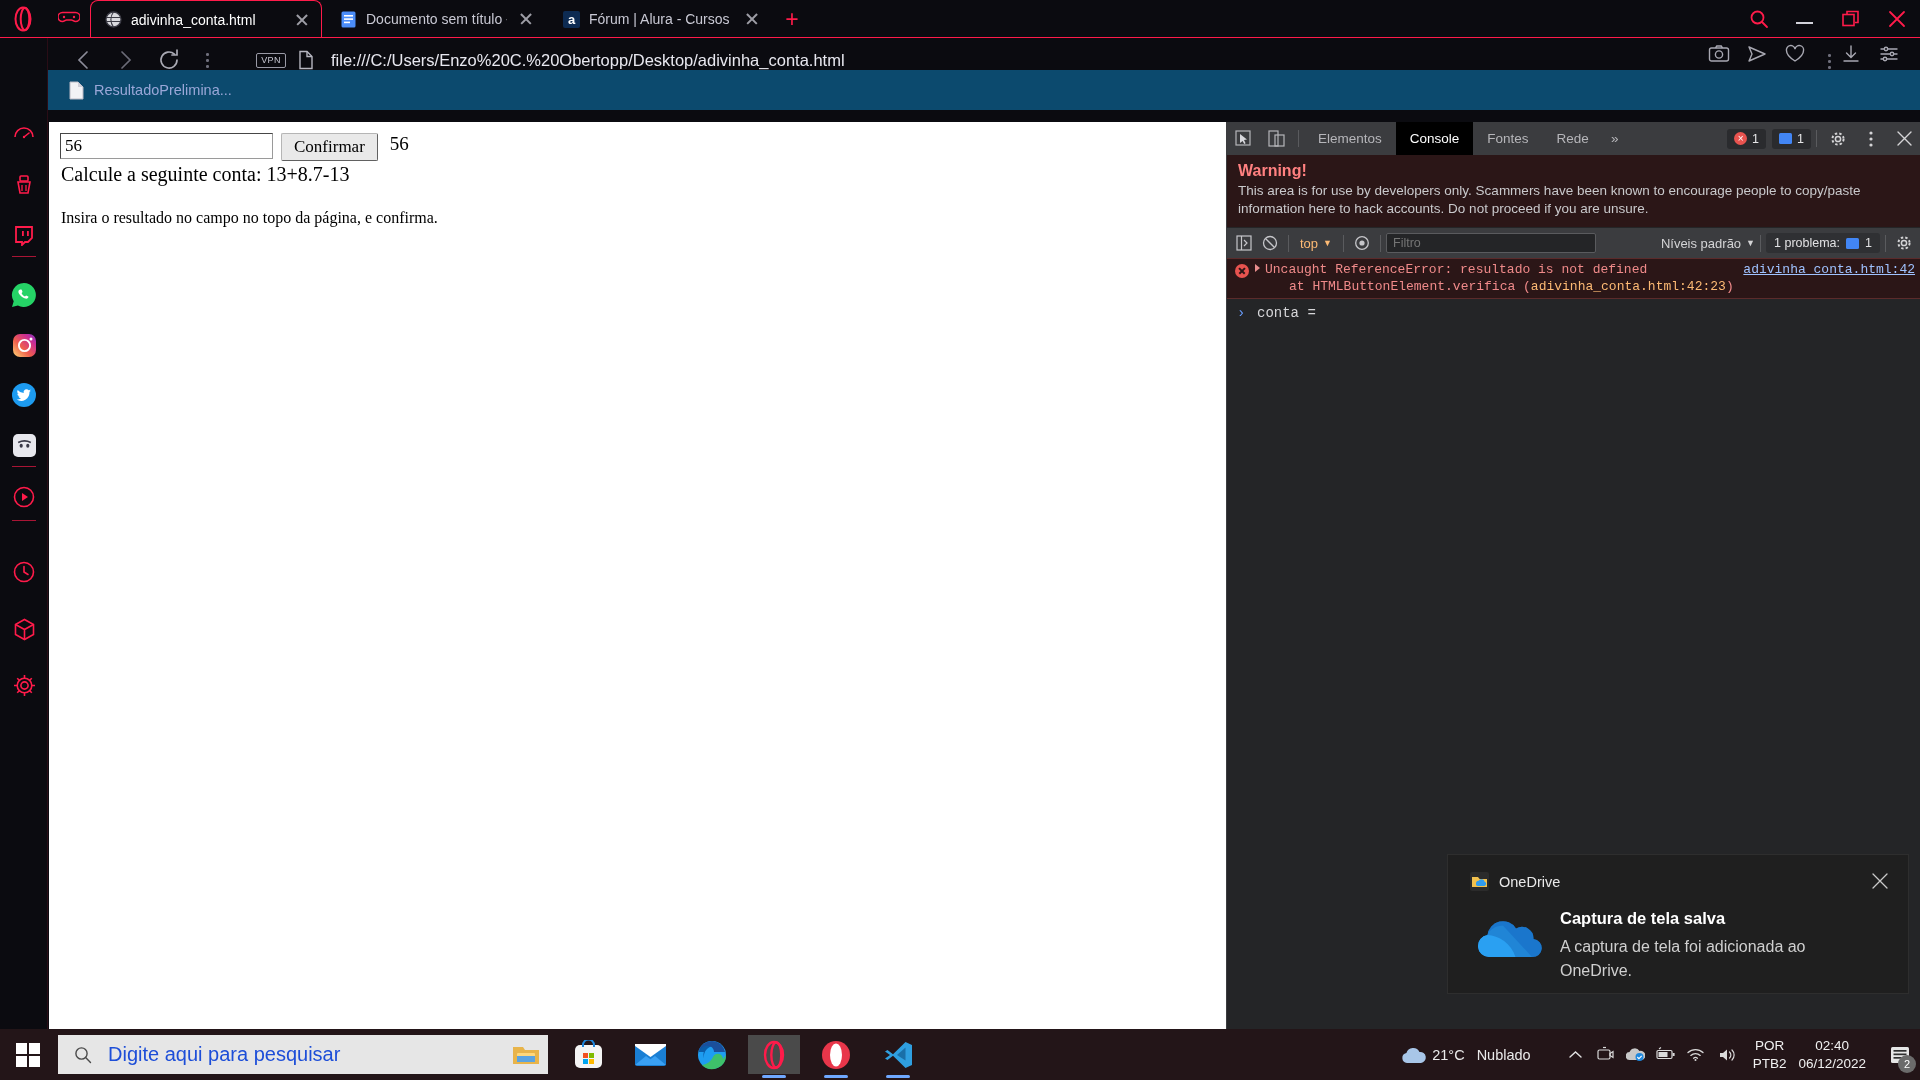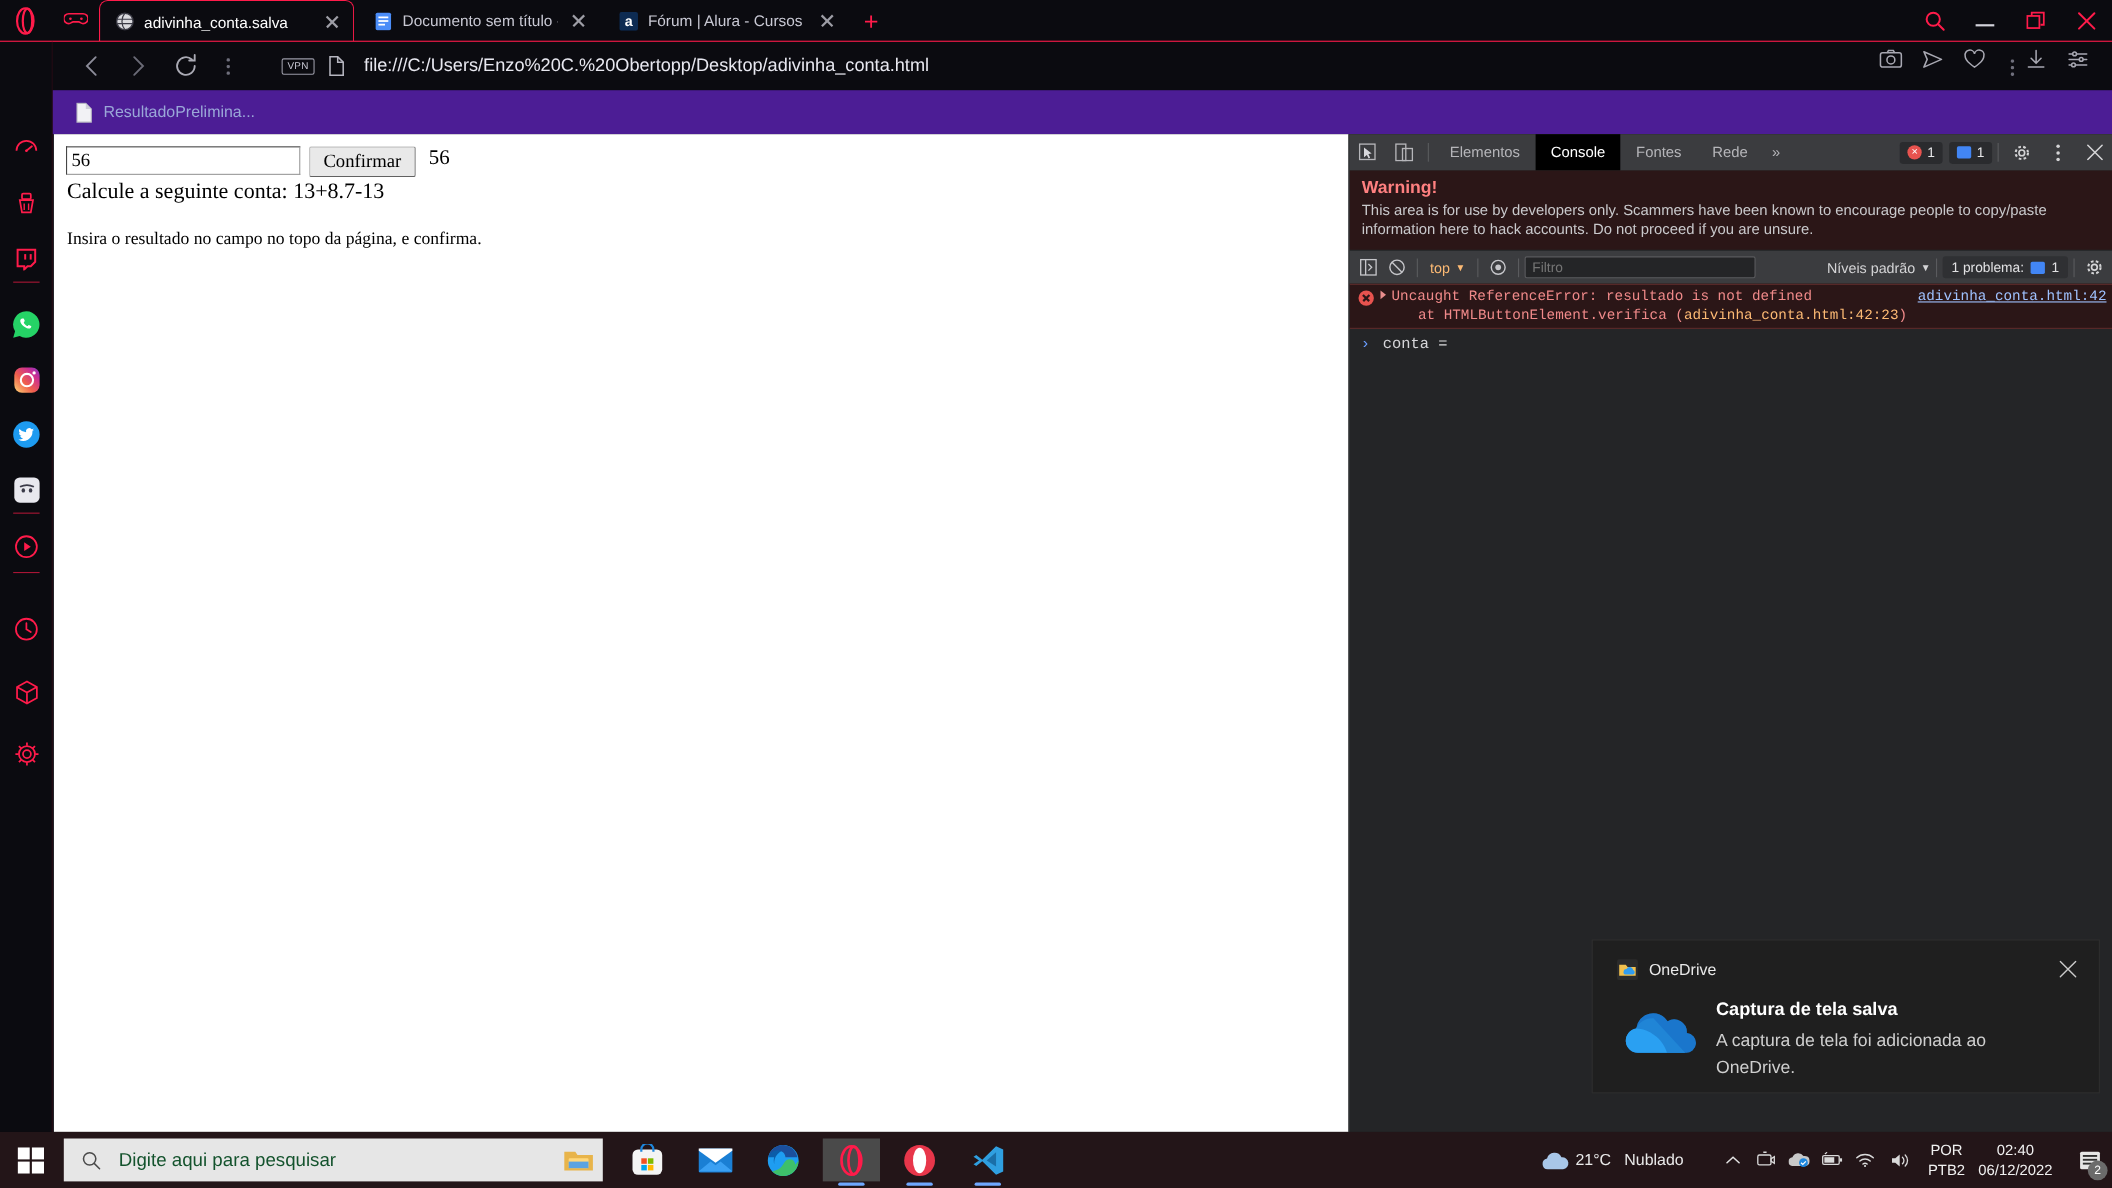--- a/index.html
+++ b/index.html
@@ -50,21 +50,21 @@
   .vpn-badge { position:absolute; left:208px; top:15px; width:30px; height:15px; border:1.3px solid #9a9aa6; border-radius:2px;
                color:#c7c7d2; font-size:9px; line-height:13px; text-align:center; letter-spacing:.3px; }
   .page-icon { position:absolute; left:248px; top:12px; width:20px; height:20px; }
   .urltext { position:absolute; left:283px; top:50%; transform:translateY(-50%); font-size:16.5px; color:#e8e8f0; white-space:nowrap; }
   .tb-right { position:absolute; right:8px; top:0; height:44px; display:flex; align-items:center; gap:4px; }
   .tb-right .ti { width:34px; height:34px; position:relative; }
   .tb-dots { width:14px; height:34px; position:relative; }
   .tb-dots span { position:absolute; left:6px; width:2.5px; height:2.5px; border-radius:50%; background:#6f6f7c; }
 
   
-  .bookmarks { position:absolute; left:48px; top:82px; width:1872px; height:40px; background:#4c1d95;text-decoration:underline; }
+  .bookmarks { position:absolute; left:48px; top:70px; width:1872px; height:40px; background:#0c4a6e;text-decoration:underline; }
   .bm { position:absolute; left:20px; top:8px; display:flex; align-items:center; height:24px; }
   .bm .bm-label { font-size:14.5px; color:#9aa7d8; margin-left:9px; }
 
   
   .viewport { position:absolute; left:49px; top:122px; width:1177px; height:907px; background:#ffffff; overflow:hidden; }
   .page { position:absolute; left:0; top:0; width:100%; height:100%;
           font-family:"Liberation Serif", serif; color:#000; }
   .page-row { position:absolute; left:11px; top:11px; display:flex; }
   .num-input { width:213px; height:26px; font-family:"Liberation Serif", serif; font-size:17px;
                padding:1px 4px; border:1.5px inset #9a9a9a; border-radius:0; background:#fff; color:#000; }
@@ -118,21 +118,21 @@
   .toast-appname { font-size:14.5px; color:#e9e9e9; }
   .toast-close { position:absolute; right:14px; top:12px; width:28px; height:28px; }
   .toast-cloud { position:absolute; left:27px; top:58px; width:70px; height:50px; }
   .toast-title { position:absolute; left:112px; top:54px; font-size:16.5px; font-weight:bold; color:#fff; }
   .toast-body { position:absolute; left:112px; top:80px; width:320px; font-size:16px; line-height:24px; color:#cfcfcf; }
 
   
   .taskbar { position:absolute; left:0; top:1029px; width:1920px; height:51px; background:#231518; }
   .start-btn { position:absolute; left:0; top:0; width:56px; height:51px; }
   .search-box { position:absolute; left:58px; top:6px; width:490px; height:39px; background:#e6e6e6; display:flex; align-items:center; }
-  .search-box .sp { font-size:17px; color:#14532d; margin-left:16px;text-align:center; }
+  .search-box .sp { font-size:20px; color:#1d4ed8; margin-left:16px;text-align:center; }
   .tb-icon { position:absolute; top:6px; width:52px; height:39px; display:flex; align-items:center; justify-content:center; }
   .tb-icon.active { background:#4a4a4a; }
   .tb-icon.running::after { content:""; position:absolute; bottom:-4px; left:14px; width:24px; height:3px; background:#6fa8ff; border-radius:2px; }
   .tray { position:absolute; right:0; top:0; height:51px; display:flex; align-items:center; }
   .tray-text { font-size:14.5px; color:#eaeaea; }
   .tray-clock { text-align:center; font-size:13.5px; color:#f0f0f0; line-height:18px; }
   .tray-ico { width:30px; height:51px; display:flex; align-items:center; justify-content:center; }
   .notif-badge { position:absolute; right:4px; bottom:7px; width:18px; height:18px; border-radius:50%; background:#6b6b6b; color:#fff;
                  font-size:11px; line-height:18px; text-align:center; }
 </style>
@@ -156,21 +156,21 @@
         </svg>
       </div>
 
       <div class="tabstrip">
         <div class="tab active" style="left:0; width:232px;">
           <svg class="favicon" viewBox="0 0 17 17">
             <circle cx="8.5" cy="8.5" r="7.5" fill="#dadade"></circle>
             <path d="M1.6 6.5h13.8M1.6 10.5h13.8M8.5 1a12 12 0 0 0 0 15A12 12 0 0 1 8.5 1z" stroke="#3b3b45" fill="none" stroke-width="1.1"></path>
             <circle cx="8.5" cy="8.5" r="7.5" fill="none" stroke="#3b3b45" stroke-width="1.3"></circle>
           </svg>
-          <span class="tab-title">adivinha_conta.salva</span>
+          <span class="tab-title">adivinha_conta.html</span>
           <span class="tab-close"></span>
         </div>
 
         <div class="tab" style="left:236px; width:219px;">
           <svg class="favicon" viewBox="0 0 17 17">
             <rect x="1.5" y="0.5" width="14" height="16" rx="1.5" fill="#4b8df8"></rect>
             <rect x="4" y="4" width="9" height="1.6" fill="#fff"></rect>
               <rect x="4" y="7.3" width="9" height="1.6" fill="#fff"></rect>
             <rect x="4" y="10.6" width="6" height="1.6" fill="#fff"></rect>
           </svg>

